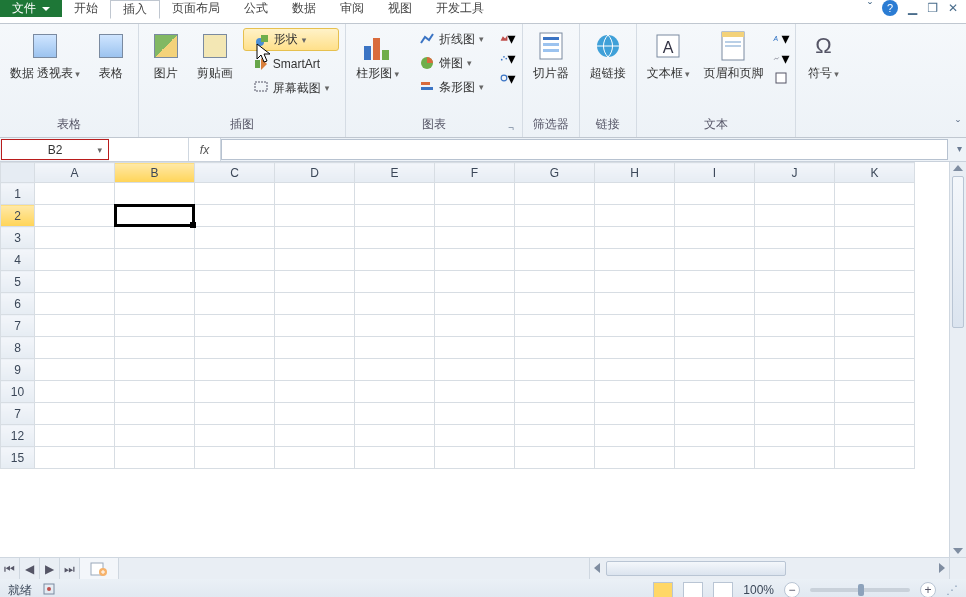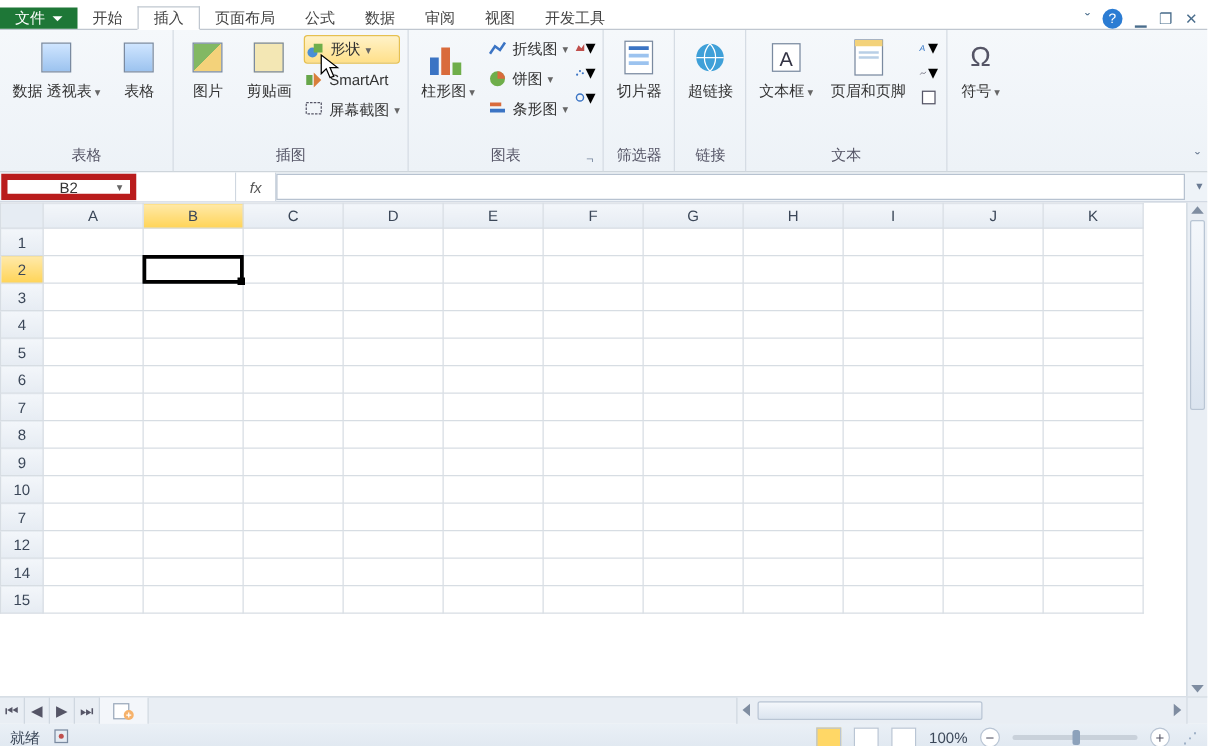--- a/index.html
+++ b/index.html
@@ -1,61 +1,61 @@
 <!DOCTYPE html>
 <html><head>
 <meta charset="utf-8">
 <style>
 * { box-sizing:border-box; margin:0; padding:0; font-family:"Microsoft YaHei","Segoe UI",sans-serif; user-select:none; }
 html,body { width:966px; height:597px; overflow:hidden; background:#fff; }
 
 
-.tabbar { height:24px; background:#fff; display:flex; align-items:flex-end; border-bottom:1px solid #c0c7d0; font-size:12px; }
+.tabbar { height:24px; background:#fff; display:flex; align-items:flex-start; border-bottom:1px solid #c0c7d0; font-size:12px; }
 .tab { padding:0 12px; display:flex; align-items:center; color:#444; cursor:pointer; position:relative; }
 .tab.file { background:#1e7737; color:#fff; }
 .tab.file::after { content:""; border-left:4px solid transparent; border-right:4px solid transparent; border-top:4px solid #fff; margin-left:6px; }
 .tab.active { background:#fff; border-left:1px solid #c0c7d0; border-right:1px solid #c0c7d0; border-top:1px solid #c0c7d0; border-bottom:1px solid #fff; margin-bottom:-1px; }
 .tabbar .spacer { flex:1; }
 .winctrl { display:flex; align-items:center; gap:10px; padding-right:8px; color:#4a6d8c; }
 .winctrl span,.winctrl svg { cursor:pointer; }
 .helpcircle { width:16px; height:16px; border-radius:50%; background:#2b7cd3; color:#fff; font-size:11px; display:inline-flex; align-items:center; justify-content:center; }
 
 
 .ribbon { height:114px; background:linear-gradient(#f5f8fb,#edf2f7); border-bottom:1px solid #c0c7d0; display:flex; position:relative; }
 .group { display:flex; flex-direction:column; border-right:1px solid #d5dce4; padding:4px 6px 2px; }
 .group-body { flex:1; display:flex; align-items:flex-start; gap:6px; }
 .group-label { text-align:center; font-size:12px; color:#556; padding:2px 0; position:relative; }
 .group-label.launcher::after { content:"⌐"; position:absolute; right:2px; bottom:2px; font-size:10px; color:#7a8aa0; transform:scaleX(-1); }
 .bigbtn { display:flex; flex-direction:column; align-items:center; justify-content:flex-start; gap:4px; padding:2px 4px; cursor:pointer; font-size:12px; color:#333; min-width:42px; }
 .bigbtn .ic { width:32px; height:32px; display:flex; align-items:center; justify-content:center; }
-.bigbtn .lbl { text-align:left; line-height:14px; white-space:nowrap; }
+.bigbtn .lbl { text-align:left; line-height:14px; white-space:nowrap;font-family:Liberation Serif, serif; }
 .bigbtn.dd .lbl::after { content:" ▾"; font-size:9px; color:#666; }
 .stack { display:flex; flex-direction:column; gap:2px; }
-.smallbtn { display:flex; align-items:center; gap:4px; font-size:12px; color:#333; padding:2px 0; cursor:pointer; min-height:22px; white-space:nowrap; }
+.smallbtn { display:flex; align-items:center; gap:4px; font-size:12px; color:#333; padding:2px 10px; cursor:pointer; min-height:22px; white-space:nowrap; }
 .smallbtn.dd::after { content:" ▾"; font-size:9px; color:#666; }
 .smallbtn.hot { background:linear-gradient(#fff2c8,#ffe08a); border:1px solid #e6c04f; border-radius:3px; }
 .smic { width:16px; height:16px; display:inline-flex; align-items:center; justify-content:center; }
 .iconcol { display:flex; flex-direction:column; gap:4px; padding-top:2px; }
 .ribbon-collapse { position:absolute; right:6px; bottom:4px; font-size:12px; color:#6b7b93; cursor:pointer; }
 
 
 .sq { width:24px; height:24px; border:1px solid #7a8aa0; background:#fff; }
 .sq.tbl { background:linear-gradient(#cfe5ff,#9cc3ef); }
 .sq.pic { background:linear-gradient(135deg,#82b863 50%,#f3d27a 50%); }
 .sq.clip { background:#f3e7b4; }
 .bars { width:28px; height:28px; position:relative; }
 .bars span{ position:absolute; bottom:0; width:7px; }
 .bars span:nth-child(1){left:0;height:14px;background:#3b74c4;}
 .bars span:nth-child(2){left:9px;height:22px;background:#d96b3c;}
 .bars span:nth-child(3){left:18px;height:10px;background:#6fae4a;}
 .tri { width:14px; height:14px; }
 
 
 .fbar { height:24px; display:flex; align-items:stretch; border-bottom:1px solid #c9d1db; font-size:12px; background:#eef3f8; position:relative; }
-.namebox { width:108px; background:#fff; border:5px solid #b91c1c; display:flex; align-items:center; justify-content:center; color:#333; position:relative; margin:1px 0 1px 1px; }
+.namebox { width:108px; background:#fff; border:1px solid #b91c1c; display:flex; align-items:center; justify-content:center; color:#333; position:relative; margin:1px 0 1px 1px; }
 .namebox::after { content:"▾"; position:absolute; right:6px; color:#666; font-size:9px; }
 .fxgap { width:80px; border-right:1px solid #cfd7e0; background:#fff; }
 .fxlabel { width:32px; display:flex; align-items:center; justify-content:center; font-style:italic; color:#555; border-right:1px solid #cfd7e0; background:#fff; }
 .fxinput { flex:1; background:#fff; border:1px solid #b7c2d0; margin:1px 18px 1px 0; }
 .fbar .expand { position:absolute; right:4px; top:5px; font-size:10px; color:#6b7b93; cursor:pointer; }
 
 
 .gridwrap { position:relative; height:395px; display:flex; }
 .gridwrap .vtrack { width:17px; background:#e9eef4; border-left:1px solid #cfd7e0; position:relative; }
 .gridwrap .vtrack::before, .gridwrap .vtrack::after { content:""; position:absolute; left:3px; width:0; height:0; border-left:5px solid transparent; border-right:5px solid transparent; }
@@ -525,34 +525,20 @@
             <td class="cell"></td>
             <td class="cell"></td>
             <td class="cell"></td>
             <td class="cell"></td>
             <td class="cell"></td>
             <td class="cell"></td>
             <td class="cell"></td>
             <td class="cell"></td>
           </tr>
           <tr>
-            <th class="rowh">14</th>
-            <td class="cell"></td>
-            <td class="cell"></td>
-            <td class="cell"></td>
-            <td class="cell"></td>
-            <td class="cell"></td>
-            <td class="cell"></td>
-            <td class="cell"></td>
-            <td class="cell"></td>
-            <td class="cell"></td>
-            <td class="cell"></td>
-            <td class="cell"></td>
-          </tr>
-          <tr>
             <th class="rowh">15</th>
             <td class="cell"></td>
             <td class="cell"></td>
             <td class="cell"></td>
             <td class="cell"></td>
             <td class="cell"></td>
             <td class="cell"></td>
             <td class="cell"></td>
             <td class="cell"></td>
             <td class="cell"></td>

